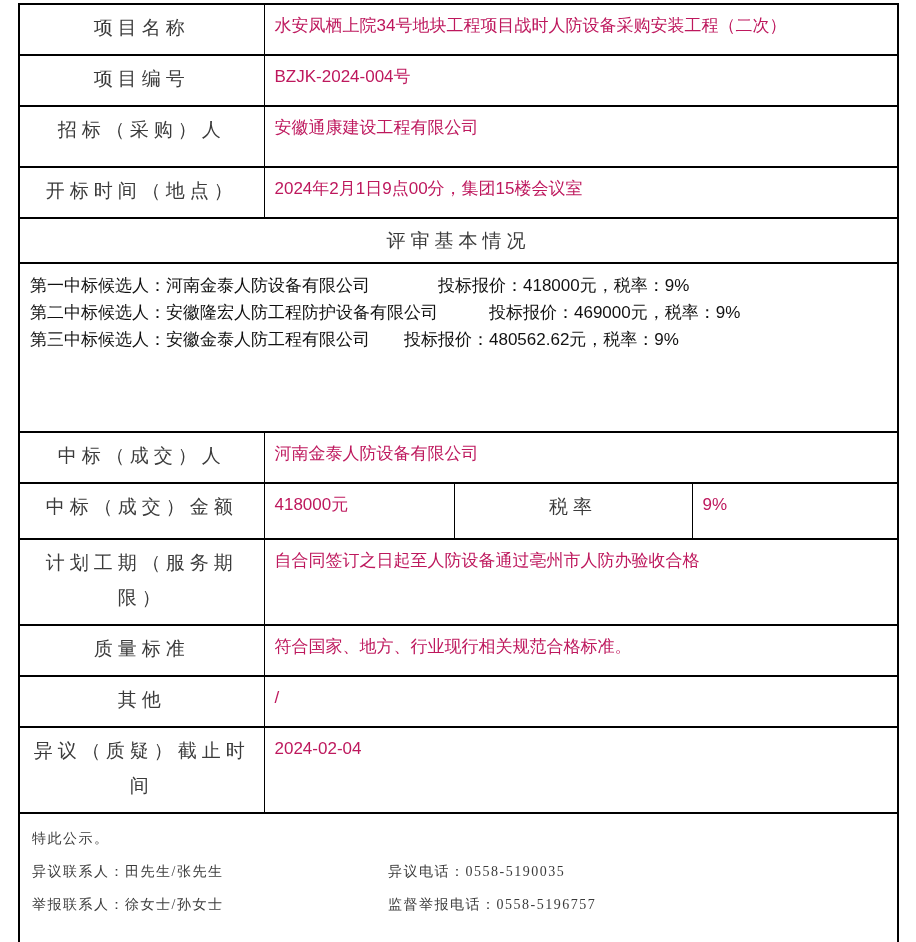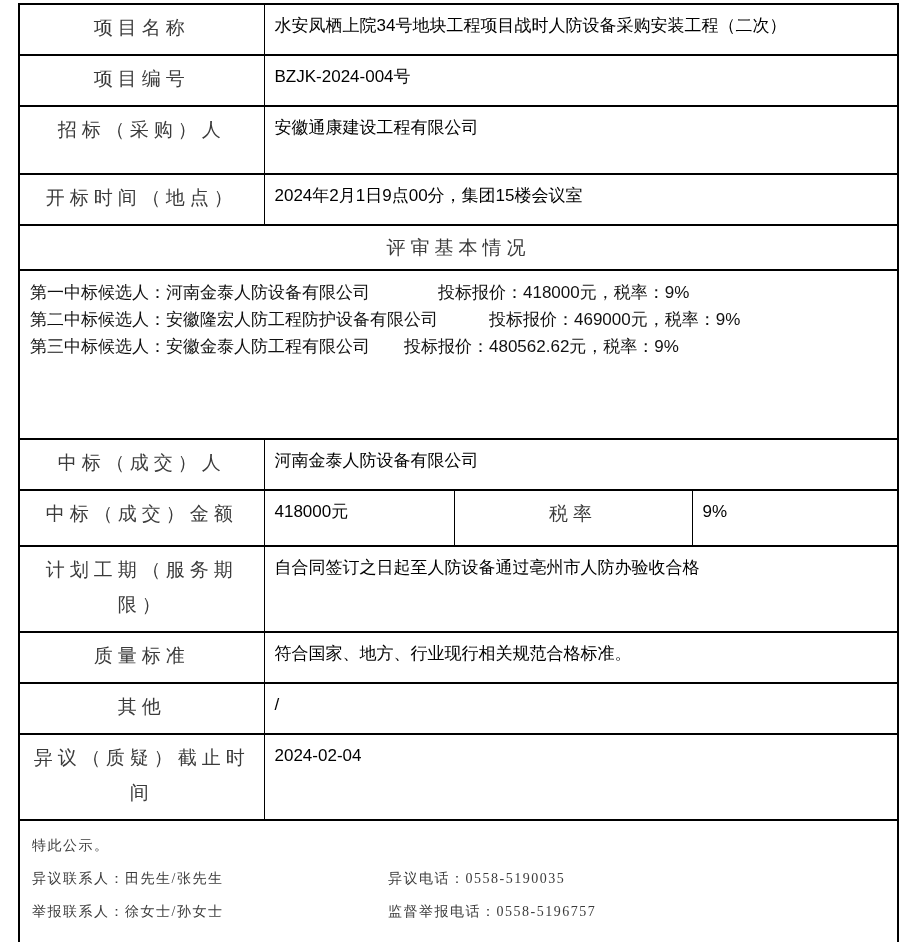--- a/index.html
+++ b/index.html
@@ -36,21 +36,21 @@
     font-size: 19px;
     letter-spacing: 5px;
     color: #3b3b3b;
     text-align: center;
     padding: 5px 12px 9px 12px;
     line-height: 35px;
   }
   .value-cell {
     font-family: "Liberation Sans", "DejaVu Sans", sans-serif;
     font-size: 17px;
-    color: #000000;
+    color: #be185d;
     text-align: left;
     padding: 9px 10px 0 10px;
     line-height: 24px;
   }
   .section-header-cell {
     font-family: "Liberation Serif", "DejaVu Serif", serif;
     font-size: 19px;
     letter-spacing: 5px;
     color: #3b3b3b;
     text-align: center;
@@ -90,21 +90,21 @@
         <tr style="height:50px">
       <td class="label-cell">项目名称</td>
       <td class="value-cell" colspan="3">水安凤栖上院34号地块工程项目战时人防设备采购安装工程（二次）</td>
     </tr>
 
     <tr style="height:50px">
       <td class="label-cell">项目编号</td>
       <td class="value-cell" colspan="3">BZJK-2024-004号</td>
     </tr>
 
-    <tr style="height:68px">
+    <tr style="height:61px">
       <td class="label-cell">招标（采购）人</td>
       <td class="value-cell" colspan="3">安徽通康建设工程有限公司</td>
     </tr>
 
     <tr style="height:40px">
       <td class="label-cell">开标时间（地点）</td>
       <td class="value-cell" colspan="3">2024年2月1日9点00分，集团15楼会议室</td>
     </tr>
 
     <tr style="height:45px">

